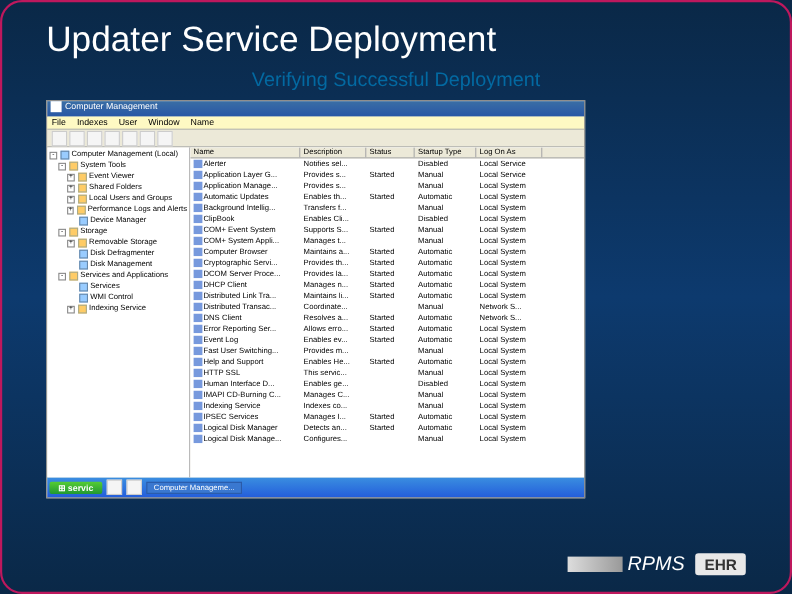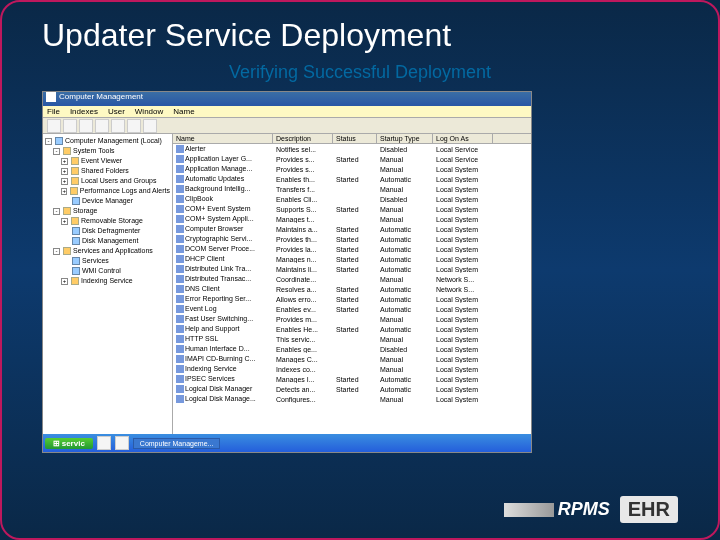--- a/index.html
+++ b/index.html
@@ -25,23 +25,23 @@
 .list-header div{border-right:1px solid #aaa;padding:1px 3px;font-size:7px}
 .col1{width:100px}.col2{width:60px}.col3{width:44px}.col4{width:56px}.col5{width:60px}
 .list-body{overflow:hidden}
 .row{display:flex;height:10px;align-items:center}
 .row .c{overflow:hidden;white-space:nowrap;padding:0 3px;font-size:7px}
 .srv-icon{width:8px;height:8px;background:#79d;display:inline-block;margin-right:1px;vertical-align:middle}
 .taskbar{background:linear-gradient(180deg,#3a8ee0,#245edb);height:18px;display:flex;align-items:center;padding:0 2px;gap:4px}
 .start{background:linear-gradient(180deg,#5c3,#293);color:#fff;padding:1px 8px;border-radius:2px;font-size:8px;font-weight:bold;display:flex;align-items:center;gap:2px}
 .task-btn{background:#3a78d0;color:#fff;padding:1px 6px;font-size:7px;border:1px solid #2a5aa8}
 .logo{position:absolute;bottom:15px;right:40px;display:flex;align-items:center;gap:10px}
-.rpms{color:#fff;font-size:18px;font-style:italic;font-weight:bold}
+.rpms{color:#fff;font-size:18px;font-style:italic;font-weight:normal}
 .rpms-bar{width:50px;height:14px;background:linear-gradient(90deg,#ddd,#999);margin-right:4px;display:inline-block;vertical-align:middle}
-.ehr{background:#e8e8e8;color:#333;padding:2px 8px;font-size:20px;font-weight:bold;border-radius:3px}
+.ehr{background:#e8e8e8;color:#333;padding:2px 8px;font-size:14px;font-weight:bold;border-radius:3px}
 </style>
 </head>
 <body>
 
 <div class="slide">
   <div class="title">Updater Service Deployment</div>
   <div class="subtitle">Verifying Successful Deployment</div>
 
   <div class="mmc">
     <div class="titlebar">

